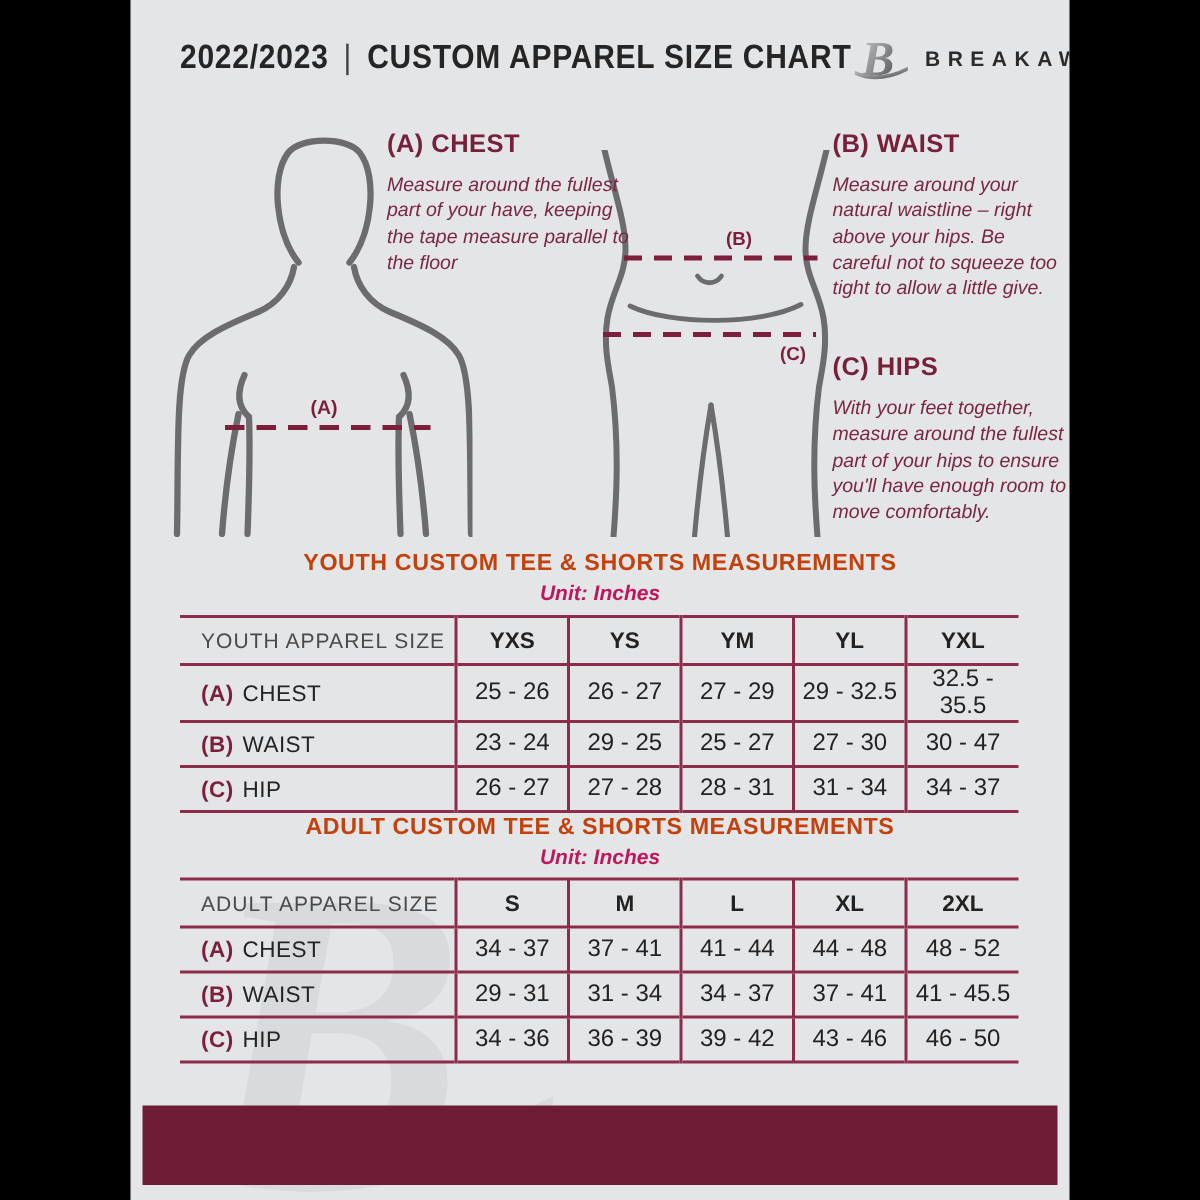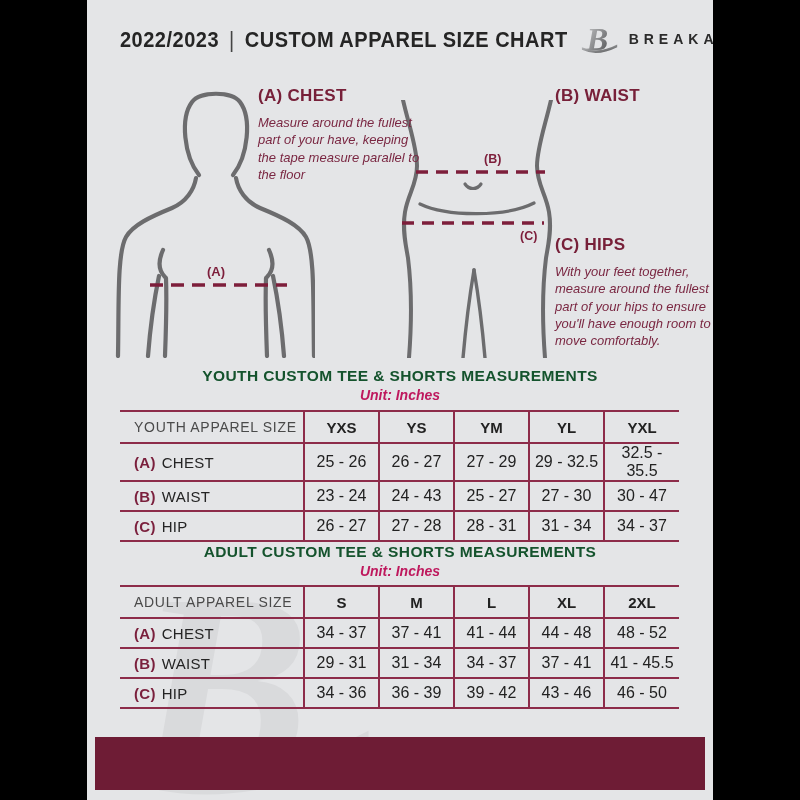--- a/index.html
+++ b/index.html
@@ -10,40 +10,40 @@
     --dark:#2b2b2b;
     --outline:#6c6c6e;
     --watermark:#d9dadc;
   }
   *{margin:0;padding:0;box-sizing:border-box;}
   html,body{width:800px;height:800px;}
   body{background:#000;font-family:"Liberation Sans",sans-serif;position:relative;overflow:hidden;}
   .page{position:absolute;left:87px;top:0;width:626px;height:800px;background:var(--bg);overflow:hidden;}
 
   
-  .header-row{position:absolute;top:20px;left:33px;right:26px;display:flex;justify-content:space-between;align-items:center;gap:12px;}
+  .header-row{position:absolute;top:20px;left:33px;right:26px;display:flex;justify-content:space-between;align-items:center;}
   .doc-title{font-weight:700;font-size:20px;color:#252525;letter-spacing:.5px;transform:scaleY(1.12);transform-origin:left center;white-space:nowrap;}
   .doc-title .divider{margin:0 10px;font-weight:400;color:#444;}
   .brand{display:flex;align-items:center;gap:9px;}
   .brand-name{font-weight:700;font-size:14px;letter-spacing:5px;color:#2b2b2b;}
 
   
   .guide{position:absolute;color:var(--maroon);}
   .guide h3{font-size:17px;font-weight:800;letter-spacing:.3px;margin-bottom:8px;color:#772039;}
   .guide p{font-size:13px;font-style:italic;font-weight:500;line-height:1.33;color:#7a2742;}
   .guide-a{left:171px;top:86px;width:162px;}
   .guide-b{left:468px;top:86px;width:152px;}
   .guide-c{left:468px;top:219px;width:158px;margin-top:16px;}
 
   .figure{position:absolute;}
   .fig-upper{left:23px;top:78px;}
   .fig-lower{left:305px;top:100px;}
 
   
-  .sec-title{position:absolute;left:0;right:0;text-align:center;font-weight:700;font-size:15.5px;letter-spacing:.4px;color:#14532d;}
+  .sec-title{position:absolute;left:0;right:0;text-align:center;font-weight:700;font-size:15.5px;letter-spacing:.4px;color:#c2410c;}
   .sec-unit{position:absolute;left:0;right:0;text-align:center;font-style:italic;font-weight:600;font-size:14px;color:#be185d;}
 
   
   .size-table{position:absolute;left:33px;width:559px;border-collapse:collapse;table-layout:fixed;border-bottom:2px solid var(--line);background:transparent;}
   .size-table tr{border-top:2px solid var(--line);}
   .size-table td{vertical-align:middle;margin-top:24px;}
   .size-table td + td{border-left:2px solid var(--line);border-radius:10px;}
   .col-label{width:184px;}
   .head-row td{height:32px;}
   .size-table tr:not(.head-row) td{height:30px;}
@@ -123,20 +123,21 @@
       <text x="92" y="63" font-size="12.5" font-weight="bold" fill="#7d1e3b">(B)</text>
       <text x="128" y="140" font-size="12.5" font-weight="bold" fill="#7d1e3b">(C)</text>
     </svg>
 
     <div class="guide guide-a">
       <h3>(A) CHEST</h3>
       <p>Measure around the fullest part of your have, keeping the tape measure parallel to the floor</p>
     </div>
     <div class="guide guide-b">
       <h3>(B) WAIST</h3>
+      <p>Measure around your natural waistline – right above your hips. Be careful not to squeeze too tight to allow a little give.</p>
     </div>
     <div class="guide guide-c">
       <h3>(C) HIPS</h3>
       <p>With your feet together, measure around the fullest part of your hips to ensure you'll have enough room to move comfortably.</p>
     </div>
 
     <div class="sec-title" style="top:367px">YOUTH CUSTOM TEE &amp; SHORTS MEASUREMENTS</div>
     <div class="sec-unit" style="top:387px">Unit: Inches</div>
 
     <table class="size-table tbl-youth">
@@ -161,21 +162,21 @@
         <td class="label-cell"><span class="prefix">(A)</span><span>CHEST</span></td>
         <td class="val">25 - 26</td>
         <td class="val">26 - 27</td>
         <td class="val">27 - 29</td>
         <td class="val">29 - 32.5</td>
         <td class="val">32.5 - 35.5</td>
       </tr>
       <tr>
         <td class="label-cell"><span class="prefix">(B)</span><span>WAIST</span></td>
         <td class="val">23 - 24</td>
-        <td class="val">24 - 43</td>
+        <td class="val">29 - 25</td>
         <td class="val">25 - 27</td>
         <td class="val">27 - 30</td>
         <td class="val">30 - 47</td>
       </tr>
       <tr>
         <td class="label-cell"><span class="prefix">(C)</span><span>HIP</span></td>
         <td class="val">26 - 27</td>
         <td class="val">27 - 28</td>
         <td class="val">28 - 31</td>
         <td class="val">31 - 34</td>

